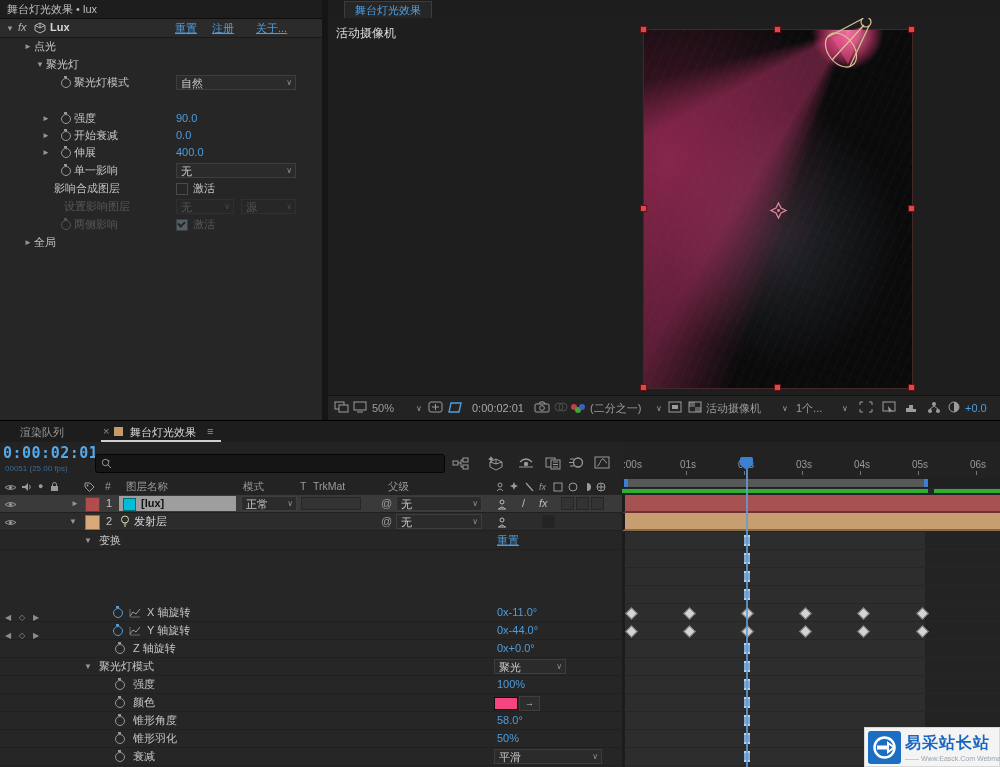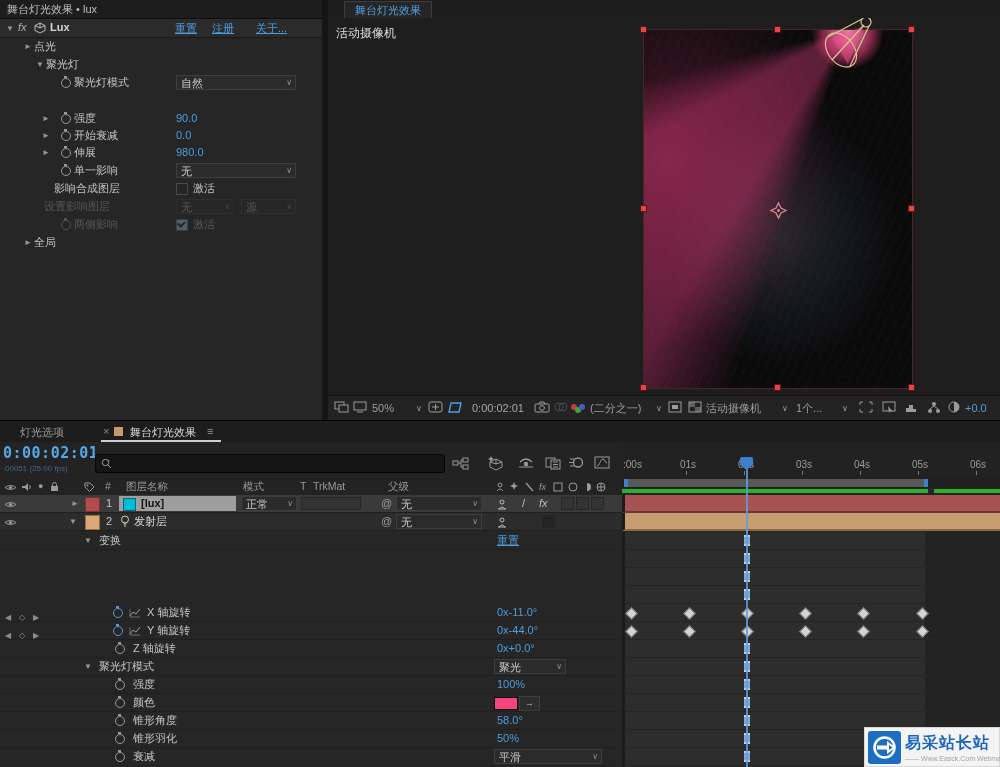--- a/index.html
+++ b/index.html
@@ -119,37 +119,37 @@
     <div class="frow" style="top:127px">
       <span class="tri abs" style="left:42px">►</span>
       <span class="sw" style="left:61px"></span>
       <span class="abs" style="left:74px">开始衰减</span>
       <span class="bv abs" style="left:176px">0.0</span>
     </div>
     <div class="frow" style="top:144px">
       <span class="tri abs" style="left:42px">►</span>
       <span class="sw" style="left:61px"></span>
       <span class="abs" style="left:74px">伸展</span>
-      <span class="bv abs" style="left:176px">980.0</span>
+      <span class="bv abs" style="left:176px">400.0</span>
     </div>
     <div class="frow" style="top:162px">
       <span class="sw" style="left:61px"></span>
       <span class="abs" style="left:74px">单一影响</span>
       <div class="dd" style="left:176px;width:120px">
         <span>无</span>
         <span class="cv">∨</span>
       </div>
     </div>
     <div class="frow" style="top:180px">
       <span class="abs" style="left:54px">影响合成图层</span>
       <span class="cb un" style="left:176px"></span>
       <span class="abs" style="left:193px">激活</span>
     </div>
     <div class="frow dim" style="top:198px">
-      <span class="abs" style="left:44px">设置影响图层</span>
+      <span class="abs" style="left:64px">设置影响图层</span>
       <div class="dd dis" style="left:176px;width:58px">
         <span>无</span>
         <span class="cv">∨</span>
       </div>
       <div class="dd dis" style="left:241px;width:55px">
         <span>源</span>
         <span class="cv">∨</span>
       </div>
     </div>
     <div class="frow dim" style="top:216px">
@@ -266,21 +266,21 @@
       <svg style="left:620px" width="12" height="12">
           <circle cx="6" cy="6" r="5" fill="none" stroke="#9c9c9c"></circle>
           <path d="M6,1 A5,5 0 0 1 6,11 Z" fill="#9c9c9c"></path>
         </svg>
       <span class="ti bv" style="left:637px">+0.0</span>
     </div>
   </div>
 
   <div id="tl">
     <div class="tltabs">
-      <span class="abs" style="left:20px;top:4px;color:#9a9a9a">灯光选项</span>
+      <span class="abs" style="left:20px;top:4px;color:#9a9a9a">渲染队列</span>
       <span class="abs" style="left:103px;top:4px;color:#8a8a8a">×</span>
       <span class="abs" style="left:114px;top:6px;width:9px;height:9px;background:#c8996b"></span>
       <span class="abs" style="left:130px;top:4px;color:#d8d8d8">舞台灯光效果</span>
       <span class="abs" style="left:207px;top:4px;color:#9a9a9a">≡</span>
       <span class="abs" style="left:101px;top:19px;width:120px;height:2px;background:#cfcfcf"></span>
     </div>
 
     <div class="tbar">
       <span class="bigtc">0:00:02:01</span>
       <span class="finfo">00051 (25.00 fps)</span>

